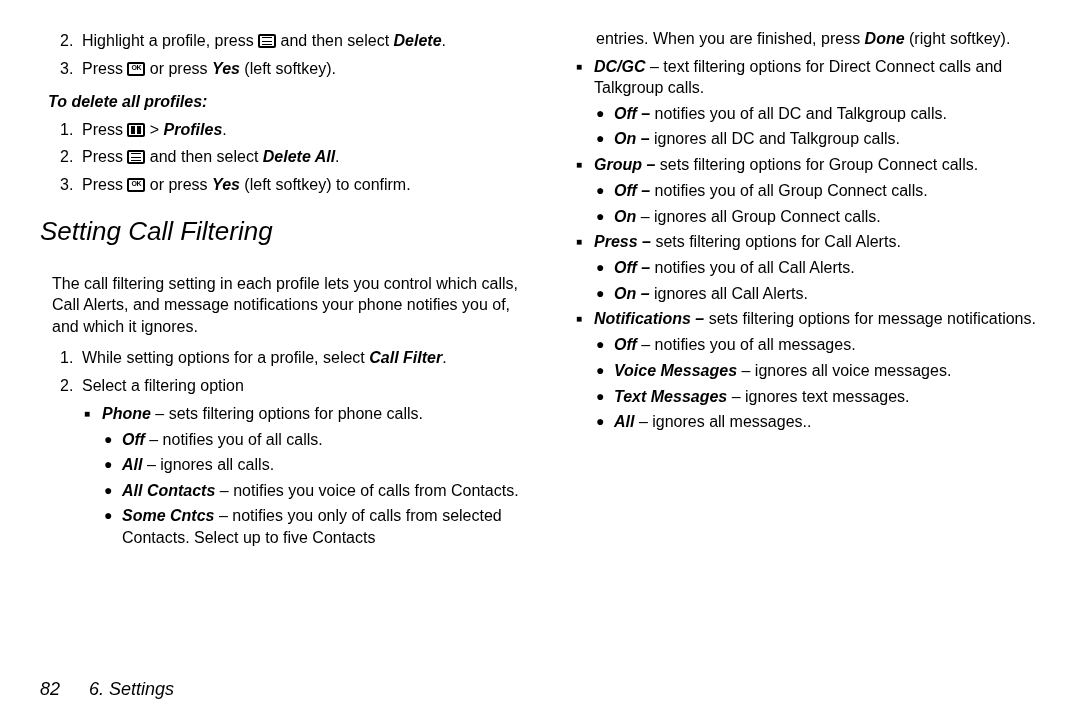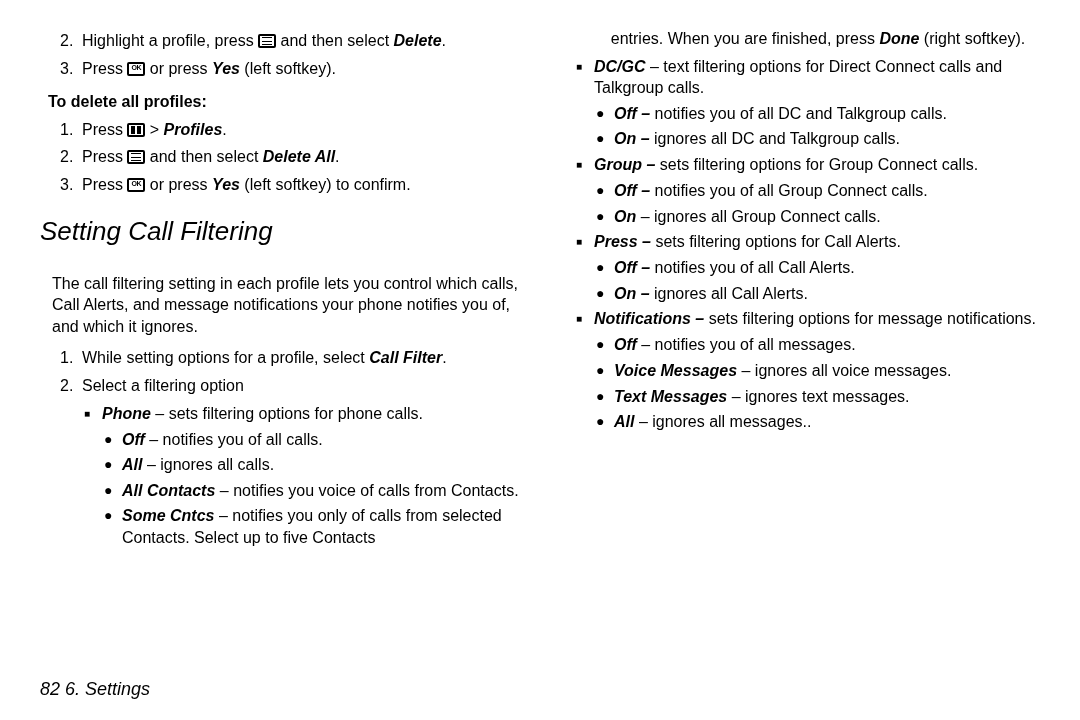--- a/index.html
+++ b/index.html
@@ -28,20 +28,21 @@
   }
   .step {
     display: flex;
     margin: 2px 0 6px 20px;
   }
   .step .num {
     min-width: 22px;
   }
   .step .body { flex: 1; }
   .sub-intro {
+    font-style: italic;
     font-weight: bold;
     margin: 12px 0 6px 8px;
   }
   h2.setting {
     font-style: italic;
     font-weight: normal;
     font-size: 26px;
     margin: 18px 0 24px 0;
   }
   .para { margin: 6px 0 10px 12px; }
@@ -60,21 +61,21 @@
     margin: 2px 0 4px 64px;
   }
   .dot-item .mark {
     min-width: 18px;
     font-size: 14px;
     line-height: 20px;
   }
   .dot-item .body { flex: 1; }
   .col-right .sq-item { margin-left: 16px; }
   .col-right .dot-item { margin-left: 36px; }
-  .col-right .cont { margin: 0 0 6px 36px; text-align: center; }
+  .col-right .cont { margin: 0 0 6px 36px; }
   .bi { font-weight: bold; font-style: italic; }
   .icon {
     display: inline-block;
     vertical-align: -2px;
     width: 18px; height: 14px;
     border: 2px solid #000;
     border-radius: 2px;
     position: relative;
     box-sizing: border-box;
   }
@@ -106,21 +107,21 @@
       linear-gradient(#000,#000) 0 100%/4px 4px no-repeat,
       linear-gradient(#000,#000) 100% 100%/4px 4px no-repeat;
   }
   .footer {
     position: absolute;
     left: 40px;
     bottom: 20px;
     font-style: italic;
     font-size: 18px;
   }
-  .footer .pg { }
+  .footer .pg { margin-right: 24px; }
 </style>
 </head>
 <body>
 
 <div class="page">
 
   <div class="col">
 
     <div class="step">
       <div class="num">2.</div>

